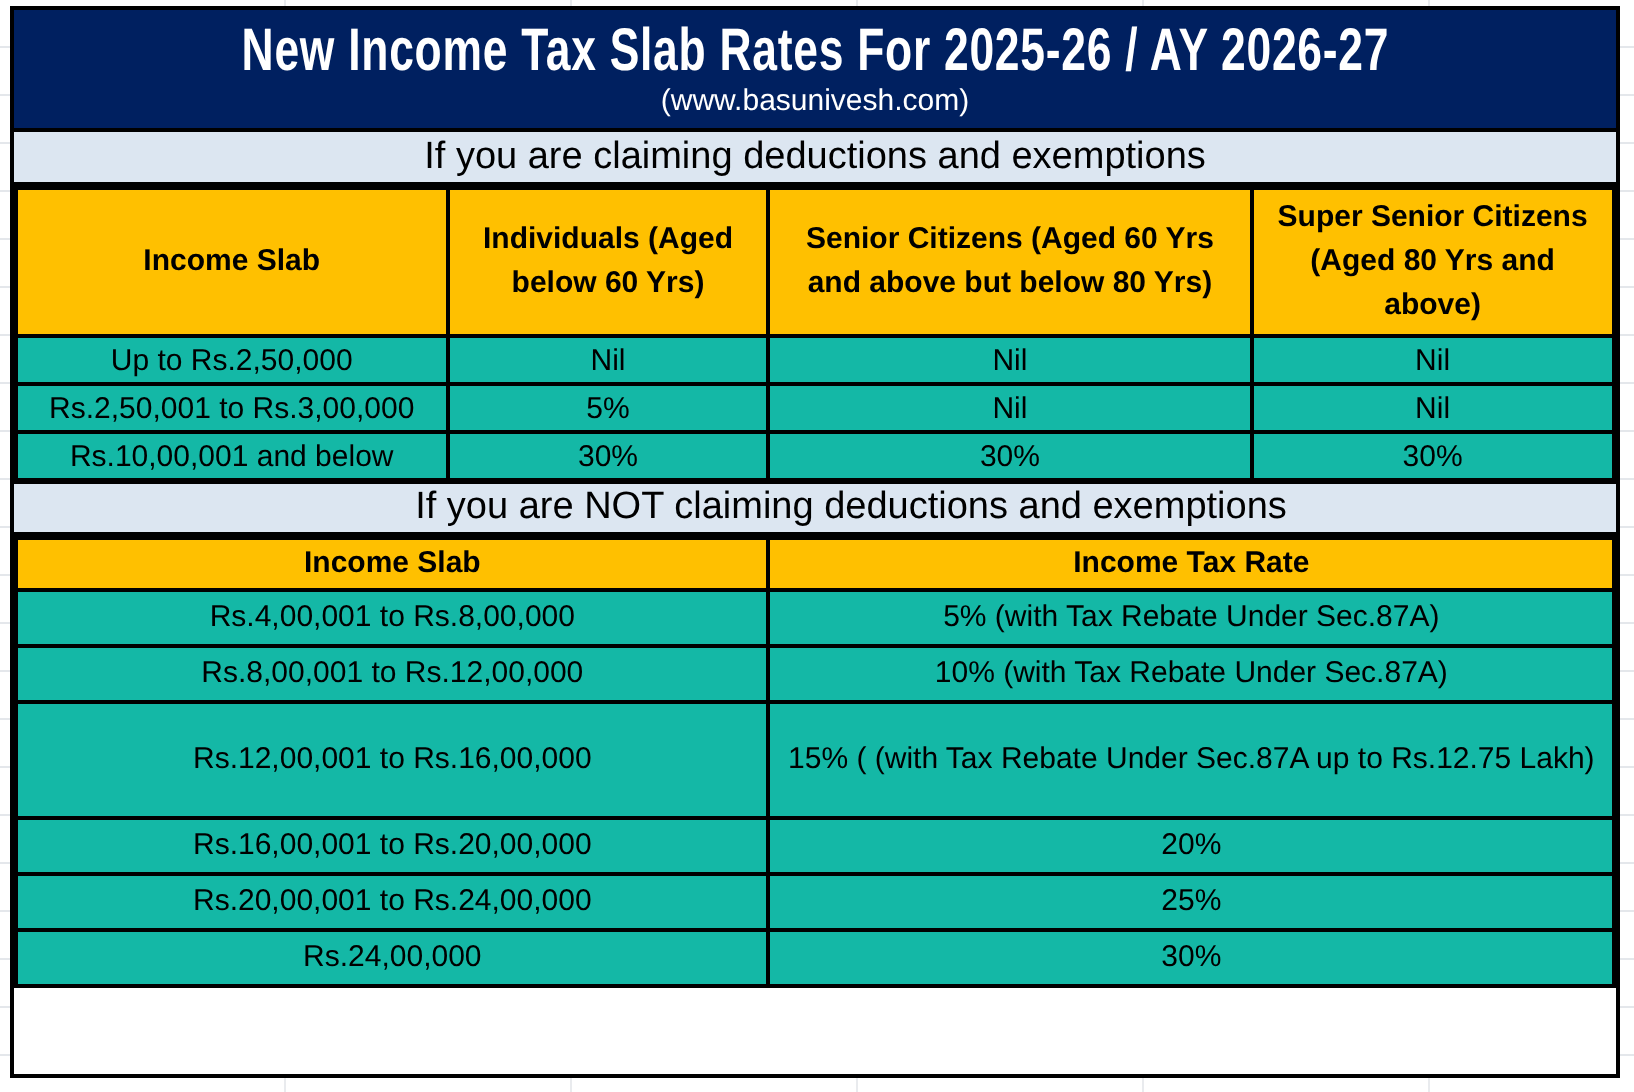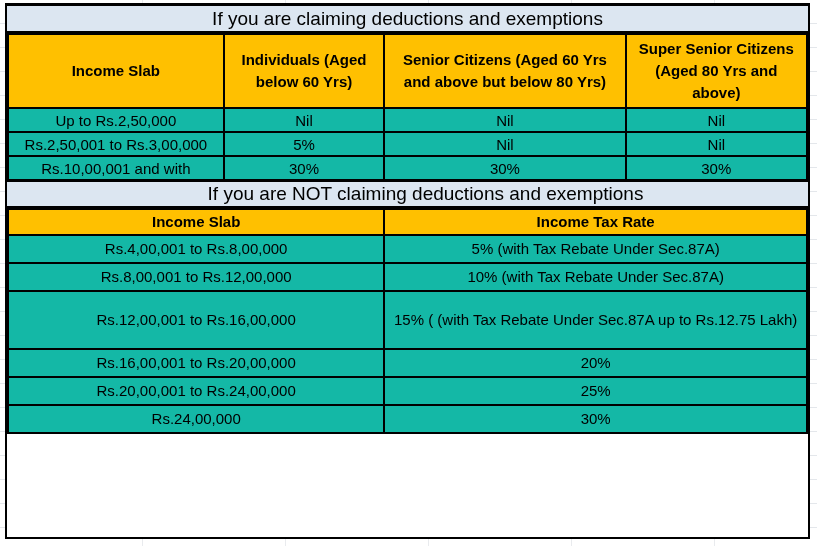--- a/index.html
+++ b/index.html
@@ -92,20 +92,26 @@
   .t2 tbody tr { height: 24px; }
   .t2 tbody tr.tall { height: 58px; }
   .t2 tbody tr.last { height: 21px; }
   .t2 td.rate { line-height: 1.6; }
 </style>
 </head>
 <body>
 
 <div class="doc">
 
+  <div class="title-bar">
+    <div class="page-title">
+      <span class="squeeze">New Income Tax Slab Rates For 2025-26 / AY 2026-27</span>
+    </div>
+    <div class="site-url">(www.basunivesh.com)</div>
+  </div>
 
   <div class="band band-1">If you are claiming deductions and exemptions</div>
 
   <table class="t1">
     <colgroup>
       <col style="width:27%">
         <col style="width:20.1%">
         <col style="width:30.2%">
         <col style="width:22.7%">
     </colgroup>
@@ -124,21 +130,21 @@
         <td>Nil</td>
         <td>Nil</td>
       </tr>
       <tr>
         <td>Rs.2,50,001 to Rs.3,00,000</td>
         <td>5%</td>
         <td>Nil</td>
         <td>Nil</td>
       </tr>
       <tr>
-        <td>Rs.10,00,001 and with</td>
+        <td>Rs.10,00,001 and below</td>
         <td>30%</td>
         <td>30%</td>
         <td>30%</td>
       </tr>
     </tbody>
   </table>
 
   <div class="band band-2">If you are NOT claiming deductions and exemptions</div>
 
   <table class="t2">

